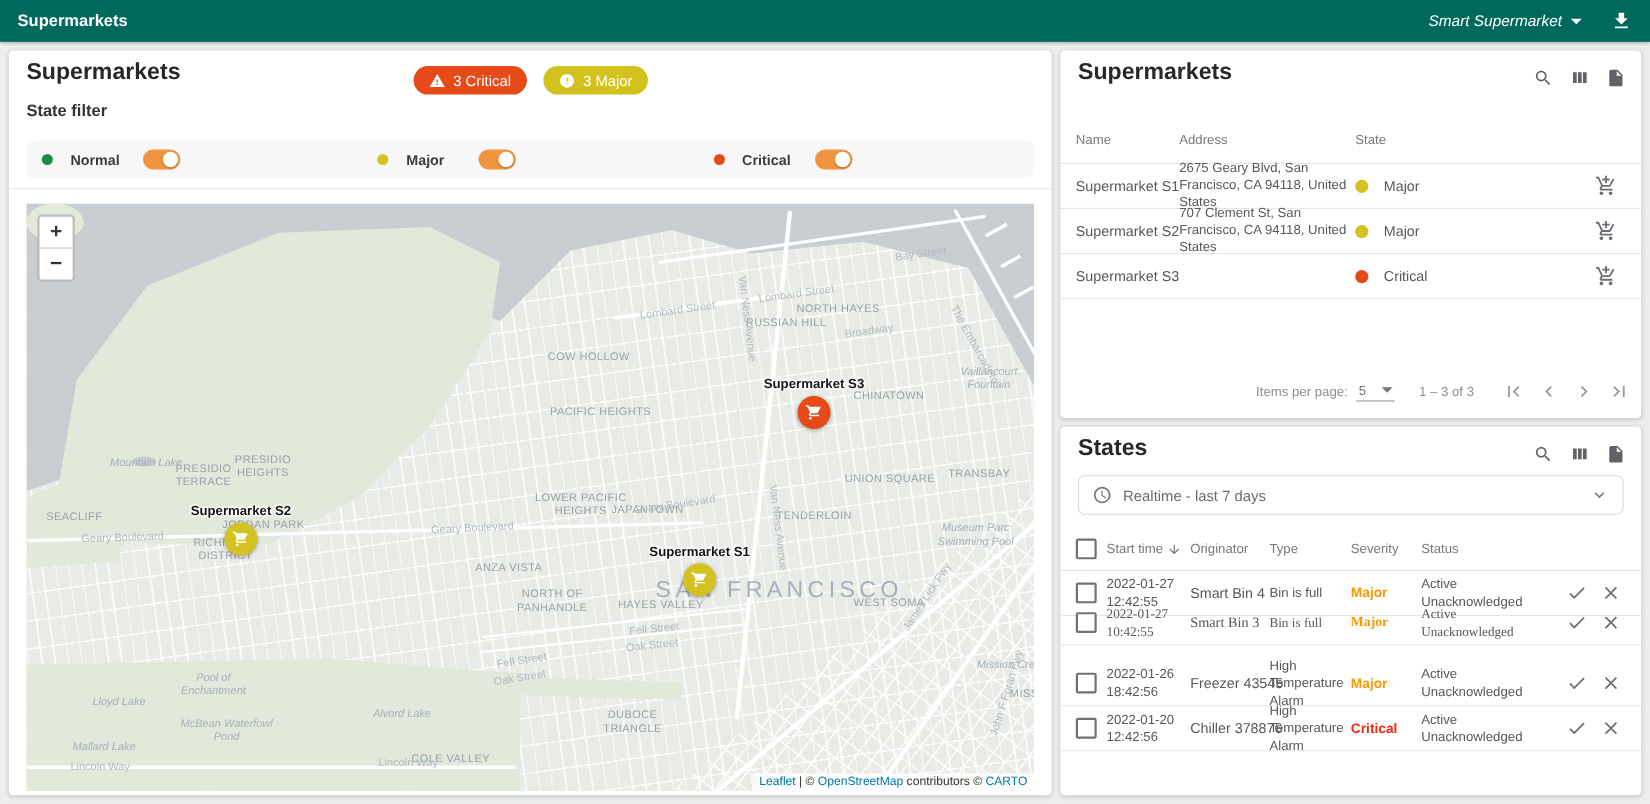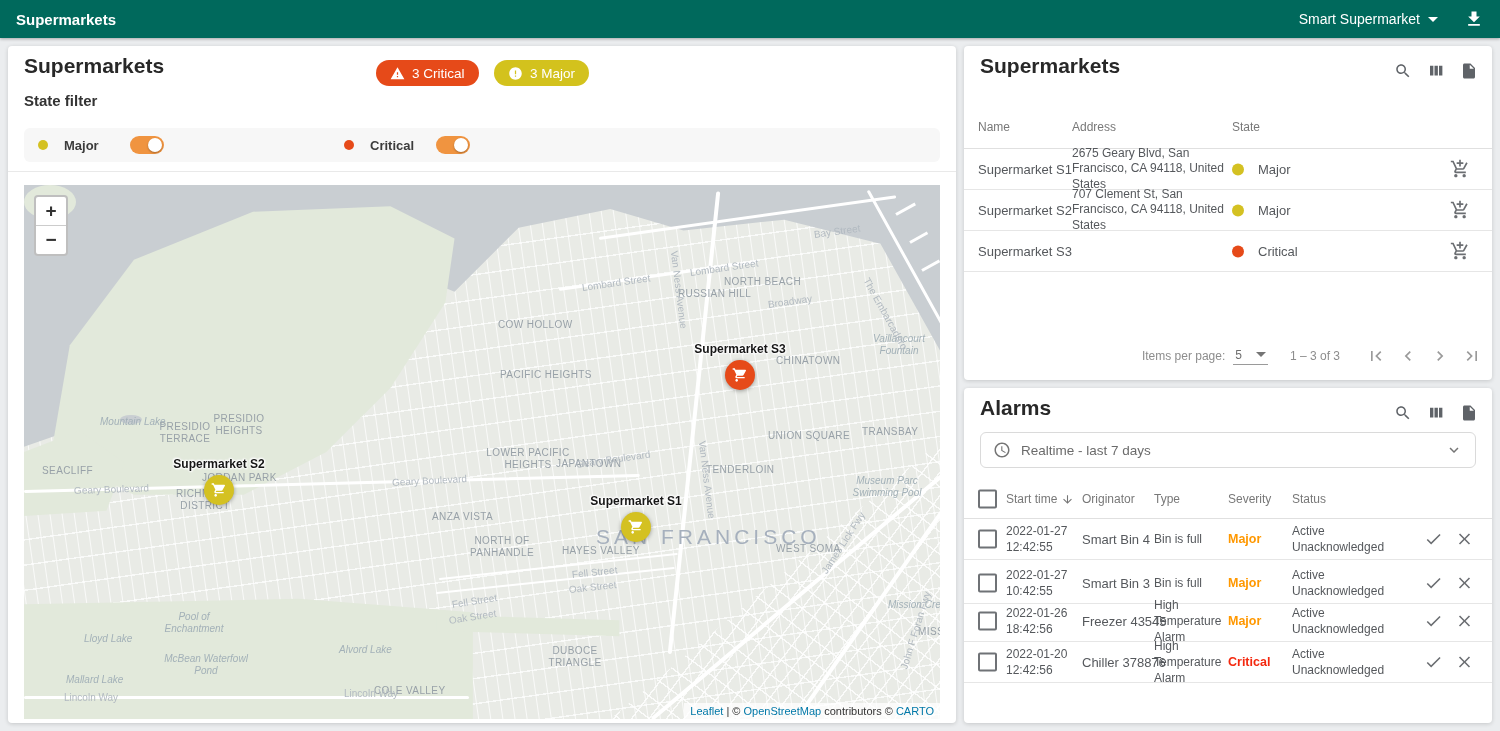--- a/index.html
+++ b/index.html
@@ -2,21 +2,21 @@
 <html><head>
 <meta charset="utf-8">
 <style>
   html,body{margin:0;padding:0;}
   body{width:1500px;height:731px;background:#ebedef;font-family:"Liberation Sans",sans-serif;position:relative;overflow:hidden;-webkit-font-smoothing:antialiased;}
   svg{display:block;}
   
   .topbar{position:absolute;left:0;top:0;width:100%;height:38px;background:#00695c;color:#fff;display:flex;align-items:center;box-sizing:border-box;padding:0 16px;box-shadow:0 1px 3px rgba(0,0,0,.3);z-index:50;}
   .tb-title{font-size:15px;font-weight:bold;}
   .tb-right{margin-left:auto;display:flex;align-items:center;gap:26px;}
-  .tb-entity{display:flex;align-items:center;gap:8px;font-size:14px;cursor:pointer;}
+  .tb-entity{display:flex;align-items:center;gap:8px;font-size:14px;cursor:pointer;font-style:italic;}
   .caret{width:0;height:0;border-left:5px solid transparent;border-right:5px solid transparent;border-top:5px solid #fff;}
   .tb-dl{cursor:pointer;color:#fff;}
   
   .card{position:absolute;background:#fff;border-radius:4px;box-shadow:0 1px 4px rgba(0,0,0,.16);}
   #card-left{left:8px;top:46px;width:948px;height:677px;}
   #card-sm{left:964px;top:46px;width:528px;height:334px;}
   #card-al{left:964px;top:388px;width:528px;height:335px;}
   .card-title{position:absolute;left:16px;top:8px;font-size:21px;font-weight:bold;color:#282828;}
   .hdr-icons{position:absolute;right:14px;top:16px;display:flex;gap:15px;color:#5f6368;}
   .hdr-icons span{cursor:pointer;}
@@ -122,20 +122,25 @@
   <div class="badge" id="badge-major" style="background-color: rgb(211, 194, 29);">
     <svg viewBox="0 0 24 24" width="15" height="15" fill="#fff">
         <path d="M12 2C6.48 2 2 6.48 2 12s4.48 10 10 10 10-4.48 10-10S17.52 2 12 2zm1 15h-2v-2h2v2zm0-4h-2V7h2v6z"></path>
       </svg>
     <span>3 Major</span>
   </div>
   <div class="subhead">State filter</div>
 
   <div class="filters">
     <div class="fgroup">
+      <span class="fdot" style="background-color: rgb(26, 138, 77);"></span>
+      <span class="flabel">Normal</span>
+      <span class="toggle"></span>
+    </div>
+    <div class="fgroup">
       <span class="fdot" style="background-color: rgb(212, 193, 34);"></span>
       <span class="flabel">Major</span>
       <span class="toggle"></span>
     </div>
     <div class="fgroup">
       <span class="fdot" style="background-color: rgb(230, 74, 25);"></span>
       <span class="flabel">Critical</span>
       <span class="toggle"></span>
     </div>
   </div>
@@ -171,21 +176,21 @@
     <div class="pier" style="left:898px;top:84px;width:20px;height:3px;transform:rotate(-29deg);"></div>
 
     <div class="layer">
         <span class="mlabel nbh" style="left: 18px; top: 232px; margin-top: 48px;">SEACLIFF</span>
         <span class="mlabel wtr" style="left: 76px; top: 231px;">Mountain Lake</span>
         <span class="mlabel nbh wrapc" style="left: 128px; top: 236px; width: 66px;">PRESIDIO TERRACE</span>
         <span class="mlabel nbh wrapc" style="left: 182px; top: 228px; width: 66px;">PRESIDIO HEIGHTS</span>
         <span class="mlabel nbh" style="left: 474px; top: 134px;">COW HOLLOW</span>
         <span class="mlabel nbh" style="left: 476px; top: 184px;">PACIFIC HEIGHTS</span>
         <span class="mlabel nbh" style="left: 654px; top: 103px;">RUSSIAN HILL</span>
-        <span class="mlabel nbh" style="left: 700px; top: 91px;">NORTH BEACH</span>
+        <span class="mlabel nbh" style="left: 700px; top: 91px;">NORTH HAYES</span>
         <span class="mlabel nbh" style="left: 752px; top: 170px;">CHINATOWN</span>
         <span class="mlabel wtr wrapc" style="left: 836px; top: 148px; width: 78px;">Vaillancourt Fountain</span>
         <span class="mlabel nbh" style="left: 744px; top: 245px;">UNION SQUARE</span>
         <span class="mlabel nbh" style="left: 838px; top: 241px;">TRANSBAY</span>
         <span class="mlabel nbh wrapc" style="left: 458px; top: 262px; width: 92px;">LOWER PACIFIC HEIGHTS</span>
         <span class="mlabel nbh" style="left: 532px; top: 273px;">JAPANTOWN</span>
         <span class="mlabel nbh" style="left: 682px; top: 279px;">TENDERLOIN</span>
         <span class="mlabel wtr wrapc" style="left: 818px; top: 290px; width: 90px;">Museum Parc Swimming Pool</span>
         <span class="mlabel nbh" style="left: 178px; top: 287px;">JORDAN PARK</span>
         <span class="mlabel nbh wrapc" style="left: 146px; top: 303px; width: 70px;">RICHMOND DISTRICT</span>
@@ -336,21 +341,21 @@
       <span>
           <svg viewBox="0 0 24 24" width="20" height="20" fill="currentColor">
             <path d="M5.59 7.41L10.18 12l-4.59 4.59L7 18l6-6-6-6zM16 6h2v12h-2z"></path>
           </svg>
         </span>
     </span>
   </div>
 </div>
 
 <div class="card" id="card-al">
-  <div class="card-title">Alarms</div>
+  <div class="card-title">States</div>
   <div class="hdr-icons">
     <span>
         <svg viewBox="0 0 24 24" width="18" height="18" fill="currentColor">
           <path d="M15.5 14h-.79l-.28-.27C15.41 12.59 16 11.11 16 9.5 16 5.91 13.09 3 9.5 3S3 5.91 3 9.5 5.91 16 9.5 16c1.61 0 3.09-.59 4.23-1.57l.27.28v.79l5 4.99L20.49 19l-4.99-5zm-6 0C7.01 14 5 11.99 5 9.5S7.01 5 9.5 5 14 7.01 14 9.5 11.99 14 9.5 14z"></path>
         </svg>
       </span>
     <span>
         <svg viewBox="0 0 24 24" width="18" height="18" fill="currentColor">
           <path d="M4 5v13h4.5V5H4zm6 0v13h4.5V5H10zm6 0v13h4.5V5H16z"></path>
         </svg>
@@ -399,21 +404,21 @@
         <svg viewBox="0 0 24 24" width="19" height="19" fill="currentColor">
           <path d="M9 16.17L4.83 12l-1.42 1.41L9 19 21 7l-1.41-1.41z"></path>
         </svg>
       </span>
     <span class="cell rowicon" style="left:491px;">
         <svg viewBox="0 0 24 24" width="19" height="19" fill="currentColor">
           <path d="M19 6.41L17.59 5 12 10.59 6.41 5 5 6.41 10.59 12 5 17.59 6.41 19 12 13.41 17.59 19 19 17.59 13.41 12z"></path>
         </svg>
       </span>
   </div>
-  <div class="trow" style="top:174px;">
+  <div class="trow" style="top:157px;font-family:Liberation Serif, serif;">
     <span class="cell chk" style="left:14px;"></span>
     <span class="cell small2" style="left:42px;width:70px;">2022-01-27 10:42:55</span>
     <span class="cell" style="left:118px;">Smart Bin 3</span>
     <span class="cell small2" style="left:190px;width:72px;">Bin is full</span>
     <span class="cell sev" style="left: 264px; color: rgb(255, 152, 0);">Major</span>
     <span class="cell small2" style="left:328px;width:100px;">Active Unacknowledged</span>
     <span class="cell rowicon" style="left:460px;">
         <svg viewBox="0 0 24 24" width="19" height="19" fill="currentColor">
           <path d="M9 16.17L4.83 12l-1.42 1.41L9 19 21 7l-1.41-1.41z"></path>
         </svg>

